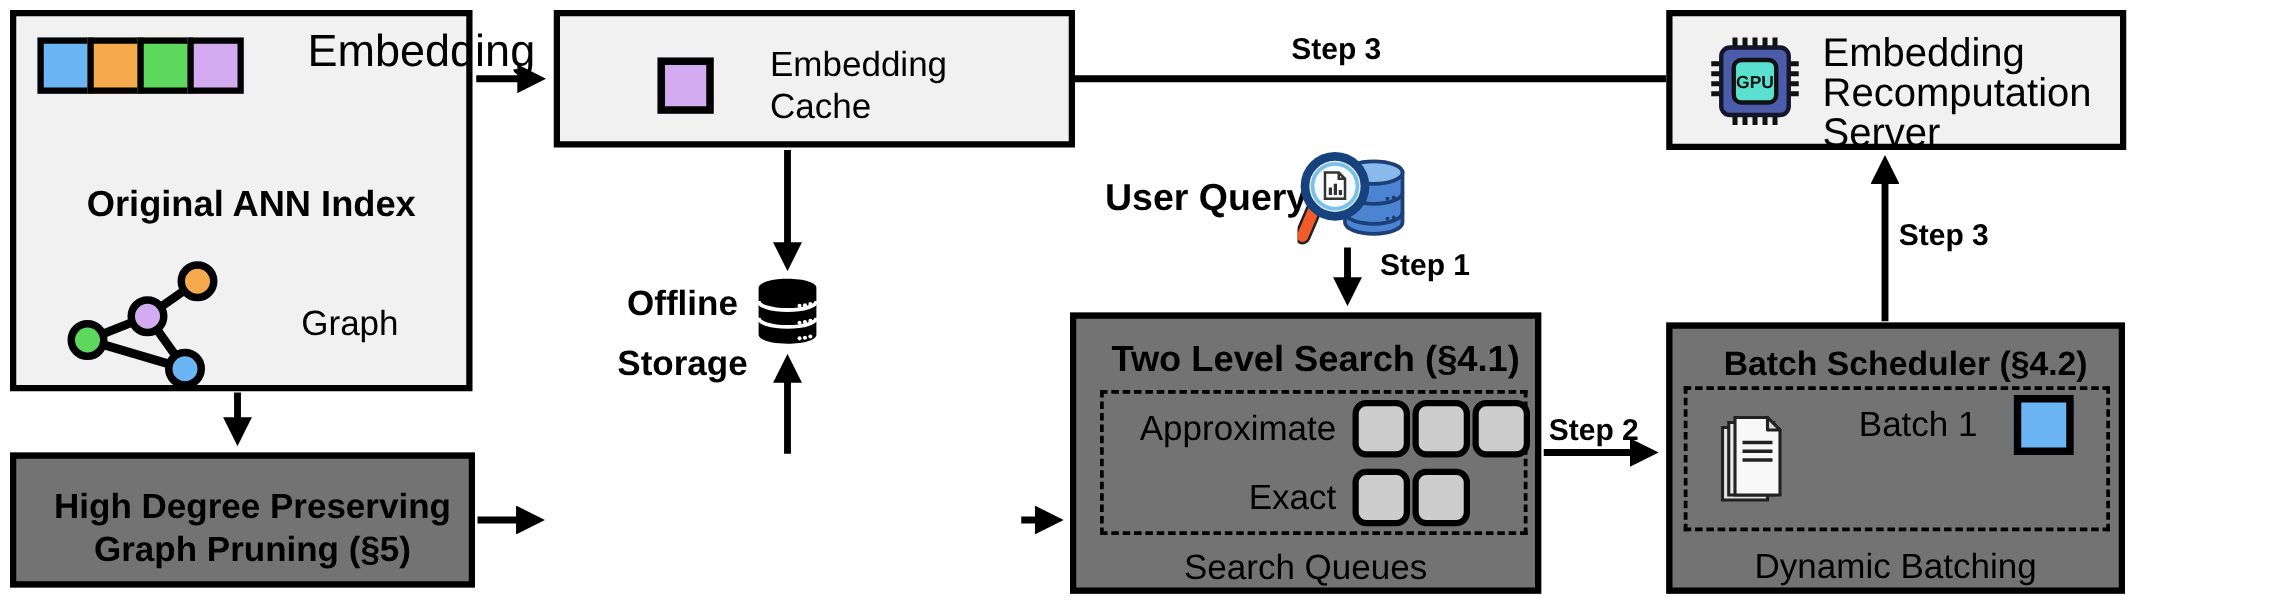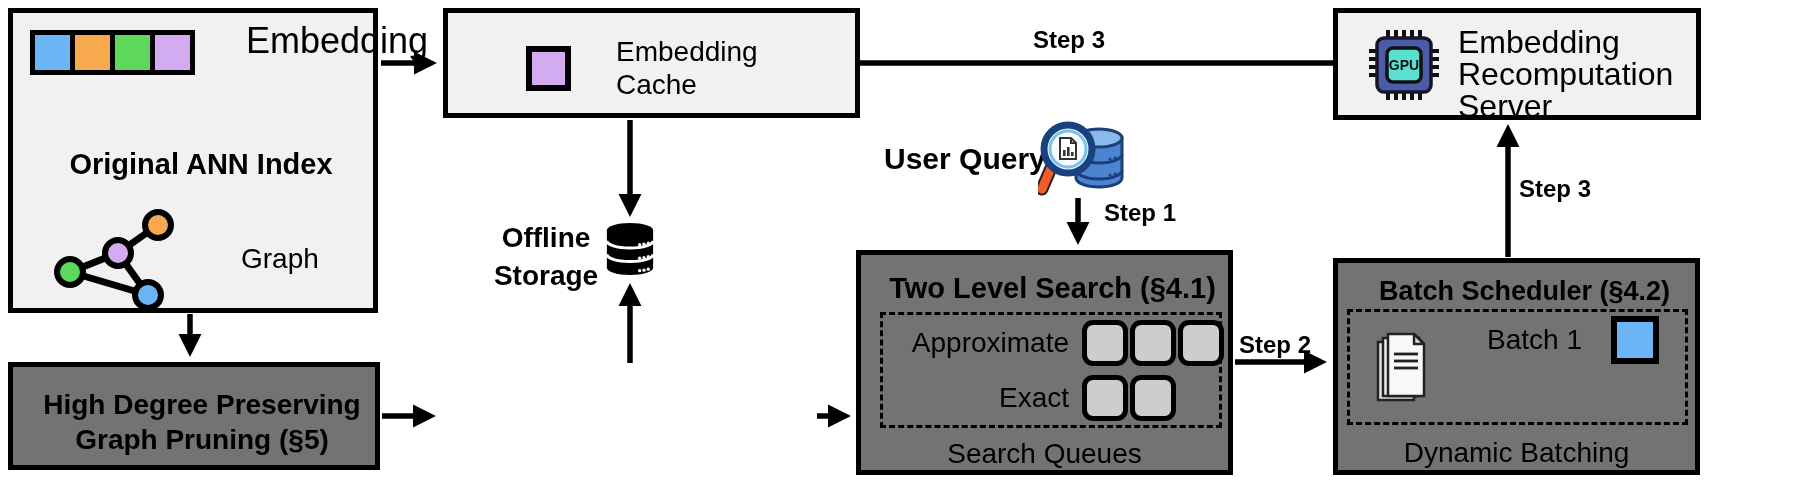--- a/index.html
+++ b/index.html
@@ -108,21 +108,21 @@
           <line x1="64" y1="40" x2="73" y2="40"></line>
           <line x1="64" y1="48" x2="73" y2="48"></line>
       </g>
       <rect x="11" y="11" width="54" height="54" rx="7" stroke="#16162b" stroke-width="3.5" fill="#4a5caa"></rect>
       <rect x="21" y="21" width="34" height="34" rx="6" stroke="#111" stroke-width="3.5" fill="#5ae0cf"></rect>
       <text x="38" y="43" text-anchor="middle" font-family="Liberation Sans, sans-serif" font-size="14" font-weight="bold" fill="#111">GPU</text>
     </svg>
     <div class="lbl" style="left:120px;top:13px;width:245px;font-size:32px;line-height:32px;">Embedding Recomputation Server</div>
   </div>
 
-  <div class="lbl b" style="left:462px;top:219px;width:136px;text-align:center;font-size:28px;line-height:38px;">Offline Storage</div>
+  <div class="lbl b" style="left:462px;top:219px;width:136px;text-align:center;font-size:28px;line-height:48px;">Offline Storage</div>
   <svg class="abs" style="left:604px;top:221px;" width="52" height="56" viewBox="0 0 54 58">
     <path d="M27,2 C13,2 3,5.4 3,9.5 v39 c0,4.1 10,7.5 24,7.5 s24,-3.4 24,-7.5 v-39 C51,5.4 41,2 27,2 z" fill="#000"></path>
     <g stroke="#fff" stroke-width="3.2" fill="none">
       <path d="M3,20.5 c0,4.1 10,7.5 24,7.5 s24,-3.4 24,-7.5"></path>
       <path d="M3,34.5 c0,4.1 10,7.5 24,7.5 s24,-3.4 24,-7.5"></path>
     </g>
     <g fill="#fff">
       <circle cx="37" cy="24.5" r="1.7"></circle>
         <circle cx="41.5" cy="24" r="1.7"></circle>
         <circle cx="46" cy="23" r="1.7"></circle>

